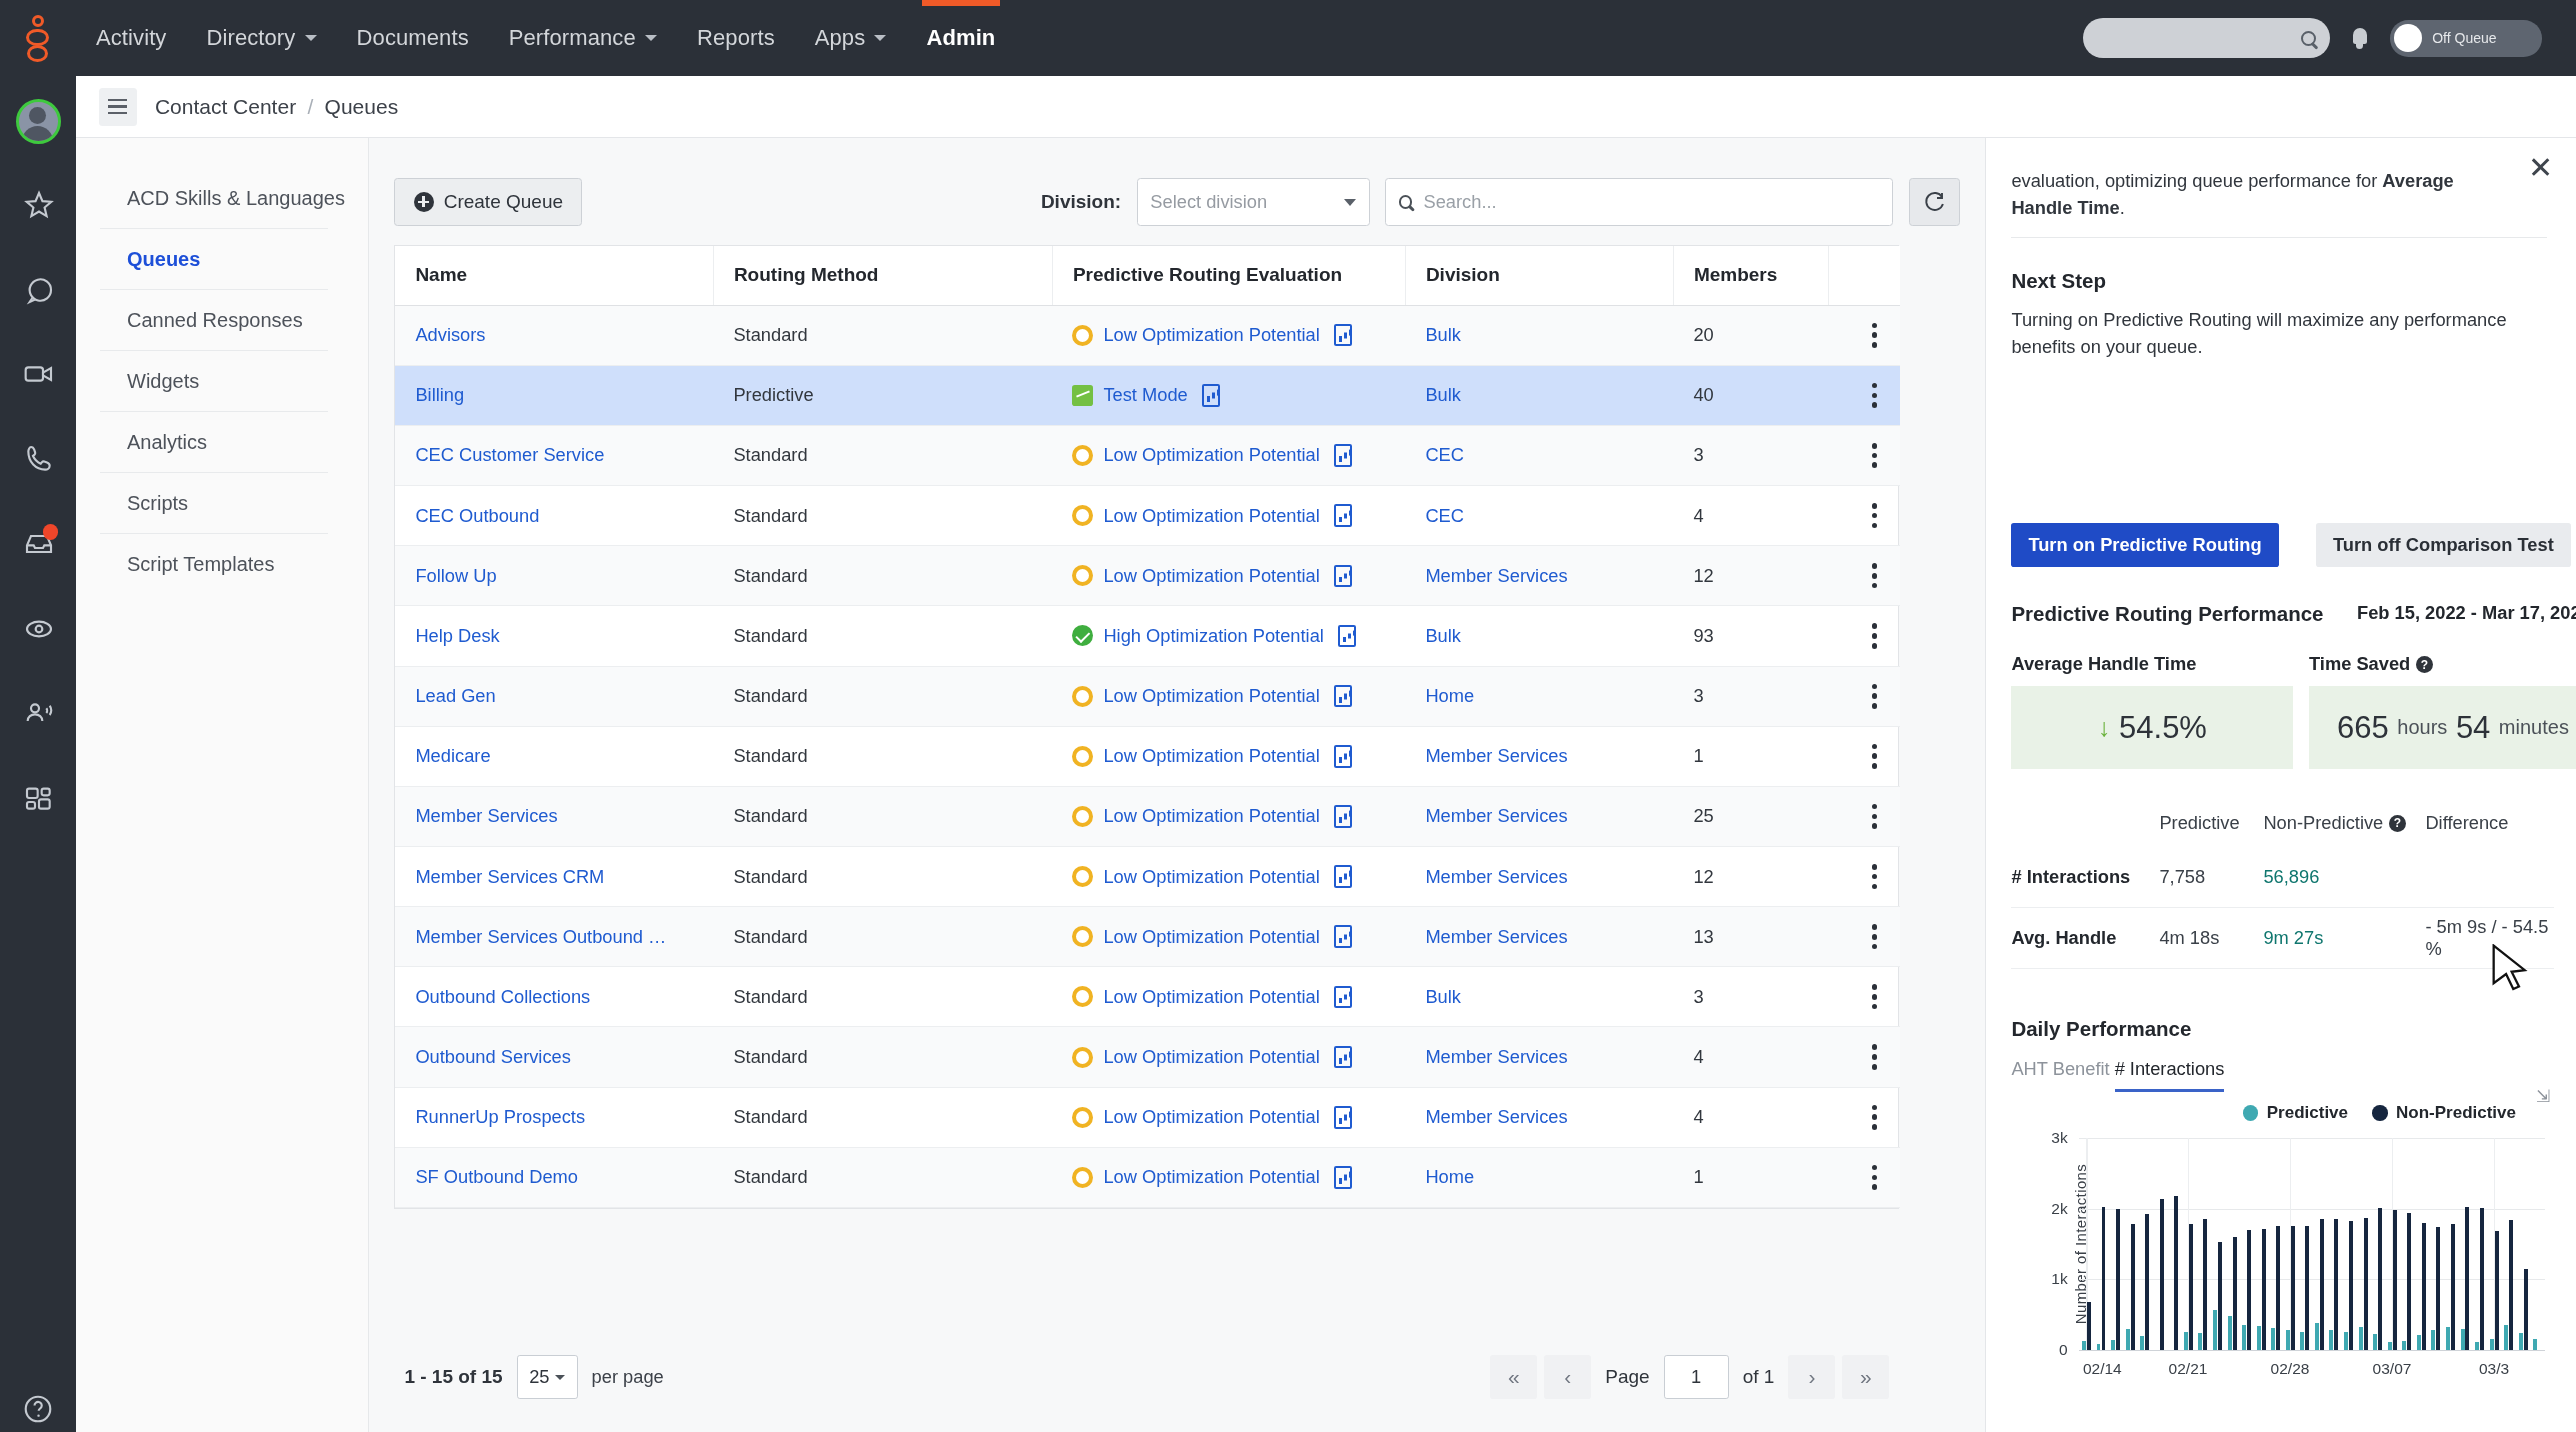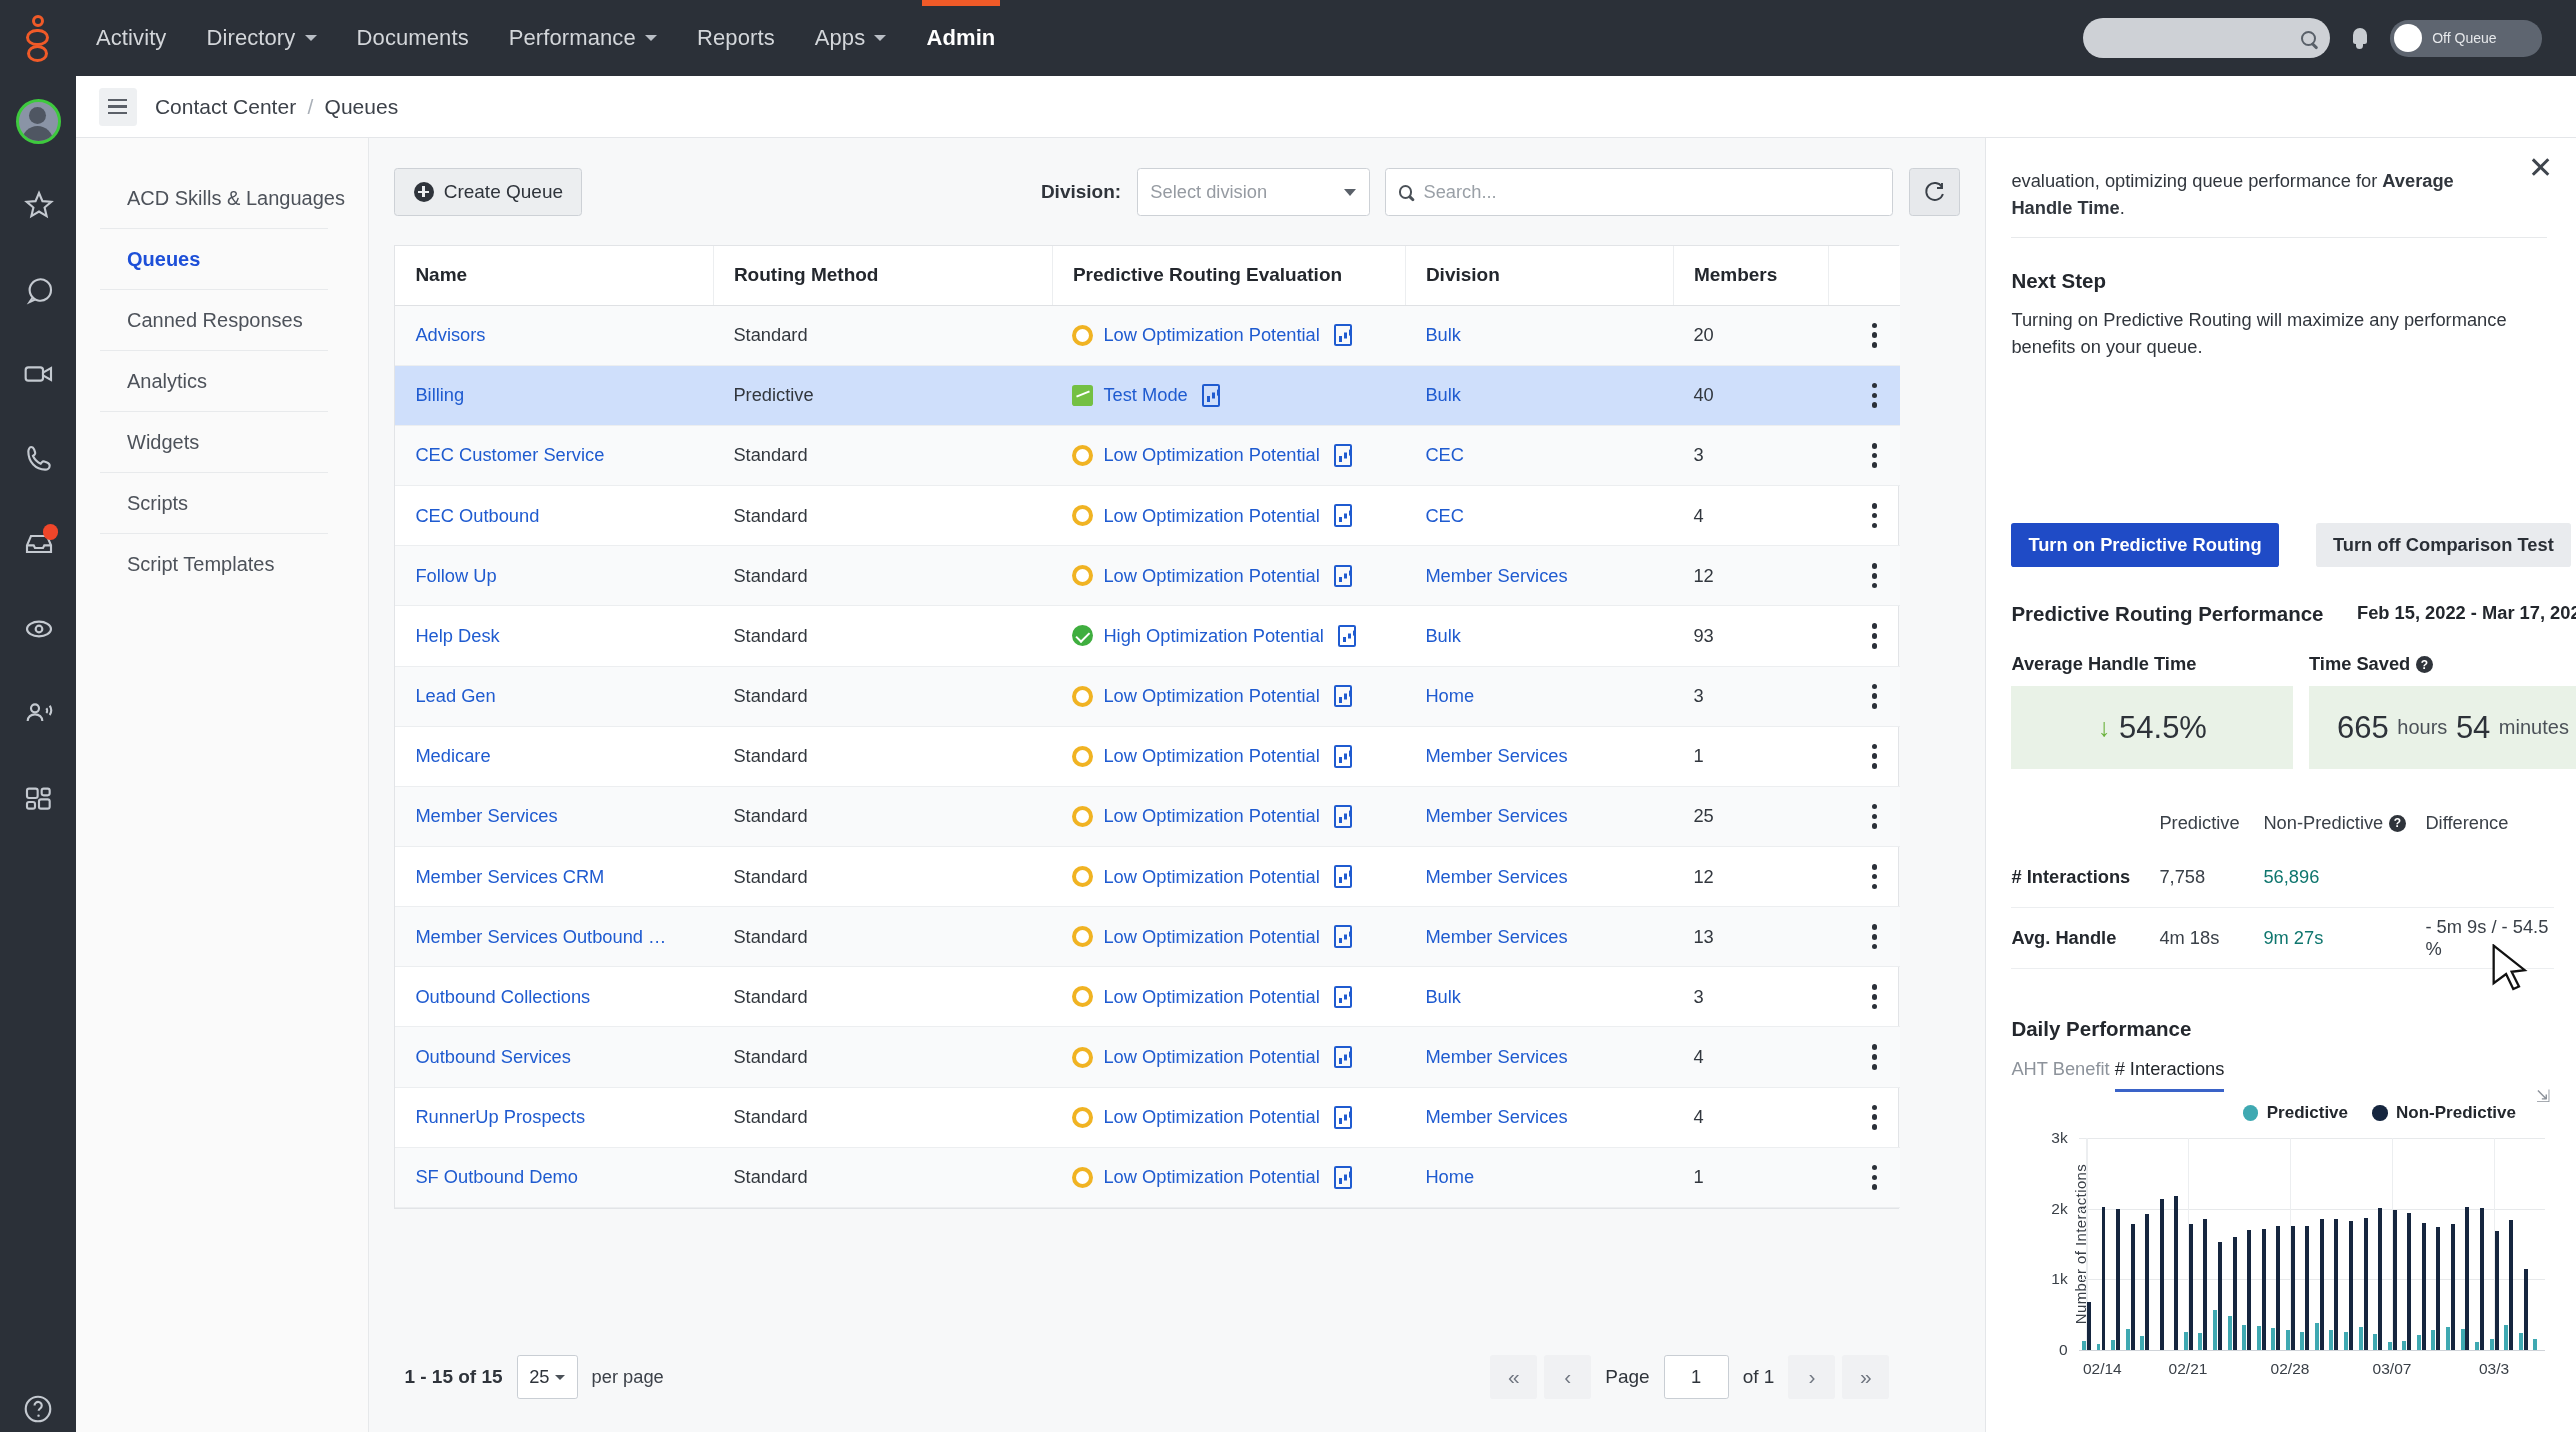--- a/index.html
+++ b/index.html
@@ -132,21 +132,21 @@
     margin: 0 24px 0 24px; cursor: pointer; white-space: nowrap;
   }
   .subnav-item.active { color: #1d4fd8; font-weight: bold; }
 
   
   .center {
     position: absolute; left: 293px; top: 0; width: 1616px; height: 1294px;
     background: #f7f8f9;
   }
   .toolbar {
-    position: absolute; left: 0; top: 16px; width: 1616px; height: 76px;
+    position: absolute; left: 0; top: 26px; width: 1616px; height: 76px;
     display: flex; align-items: center; padding: 0 25.4px 0 25.4px;
   }
   .btn-create {
     height: 48px; background: #eceef0; border: 1.4px solid #cdd1d6; border-radius: 3.5px;
     display: flex; align-items: center; gap: 10px; padding: 0 18.3px; font-size: 19px;
     color: #2f343b; cursor: pointer; white-space: nowrap;
   }
   .plus-ico {
     width: 20px; height: 20px; border-radius: 50%; background: #2f343b; position: relative; flex: none;
   }
@@ -504,24 +504,24 @@
     <div class="subnav-item">
         <span>ACD Skills &amp; Languages</span>
       </div>
     <div class="subnav-item active">
         <span>Queues</span>
       </div>
     <div class="subnav-item">
         <span>Canned Responses</span>
       </div>
     <div class="subnav-item">
+        <span>Widgets</span>
+      </div>
+    <div class="subnav-item">
         <span>Analytics</span>
-      </div>
-    <div class="subnav-item">
-        <span>Widgets</span>
       </div>
     <div class="subnav-item">
         <span>Scripts</span>
       </div>
     <div class="subnav-item" style="border-bottom:none">
         <span>Script Templates</span>
       </div>
   </div>
 
   <div class="center">

